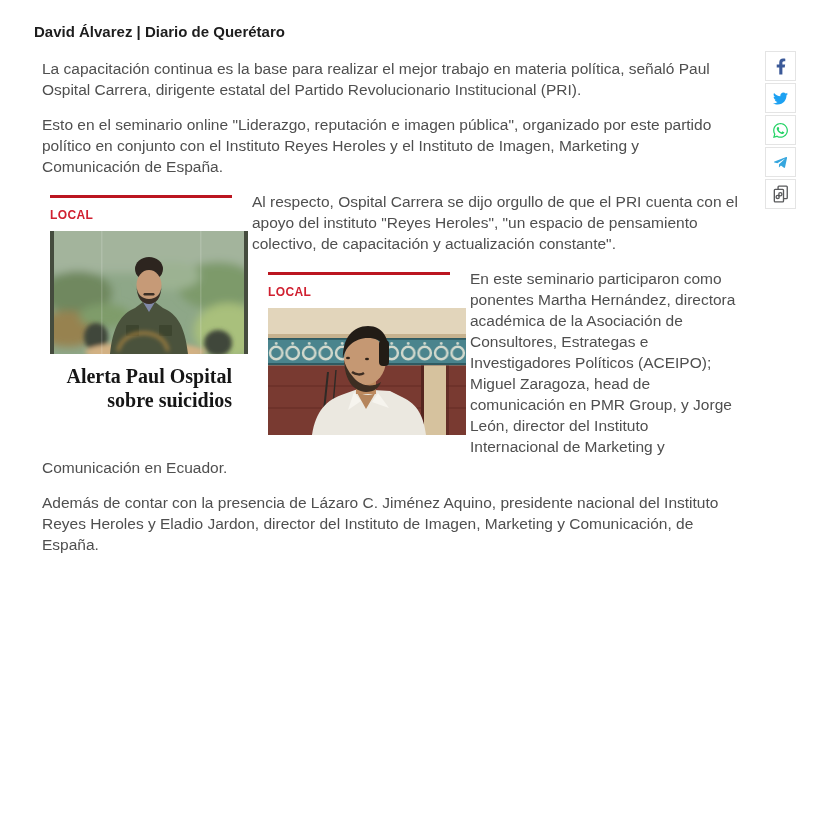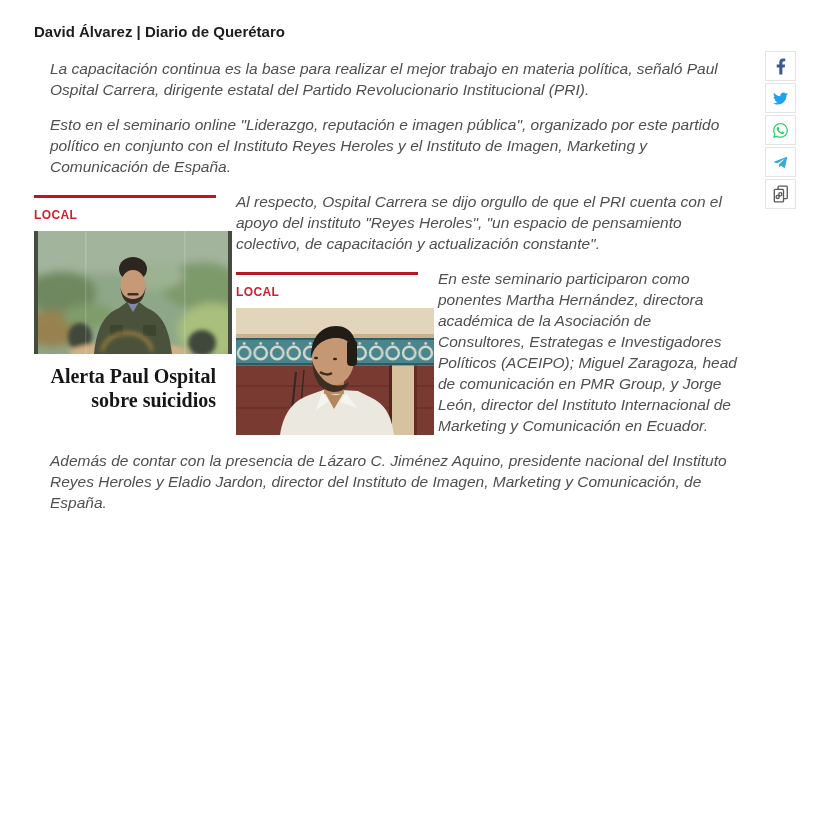--- a/index.html
+++ b/index.html
@@ -7,24 +7,24 @@
   body {
     width:830px; height:830px; background:#ffffff; position:relative; overflow:hidden;
     font-family:"Liberation Sans", sans-serif;
   }
   .article {
     position:absolute; left:34px; top:22px; width:705px;
     color:#4f4f4f; font-size:15.5px; line-height:21px;
   }
   .article::after { content:""; display:block; clear:both; }
   .byline { font-weight:700; color:#1d1d1d; font-size:15px; line-height:20px; margin:0 0 16px 0; }
-  .article p { margin:0 0 14px 16px;font-style:italic; }
+  .article p { margin:0 0 14px 8px; }
 
   
-  .card { float:left; width:182px; margin:4px 20px 12px 0; }
+  .card { float:left; width:182px; margin:4px 20px 12px 16px; }
   .card-rule { height:3px; background:#bb1620; }
   .card-label {
     margin-top:10px; font-size:12px; line-height:15px; font-weight:700;
     color:#d02030; letter-spacing:.4px;
   }
   .card-figure { margin:8px 0 0 0; padding:0; width:198px; display:block; cursor:pointer; }
   .card-figure svg { display:block; }
   .card-title {
     margin-top:10px; font-family:"Liberation Serif", serif; font-weight:700;
     font-size:20px; line-height:24px; color:#161616; cursor:pointer;text-align:right;

